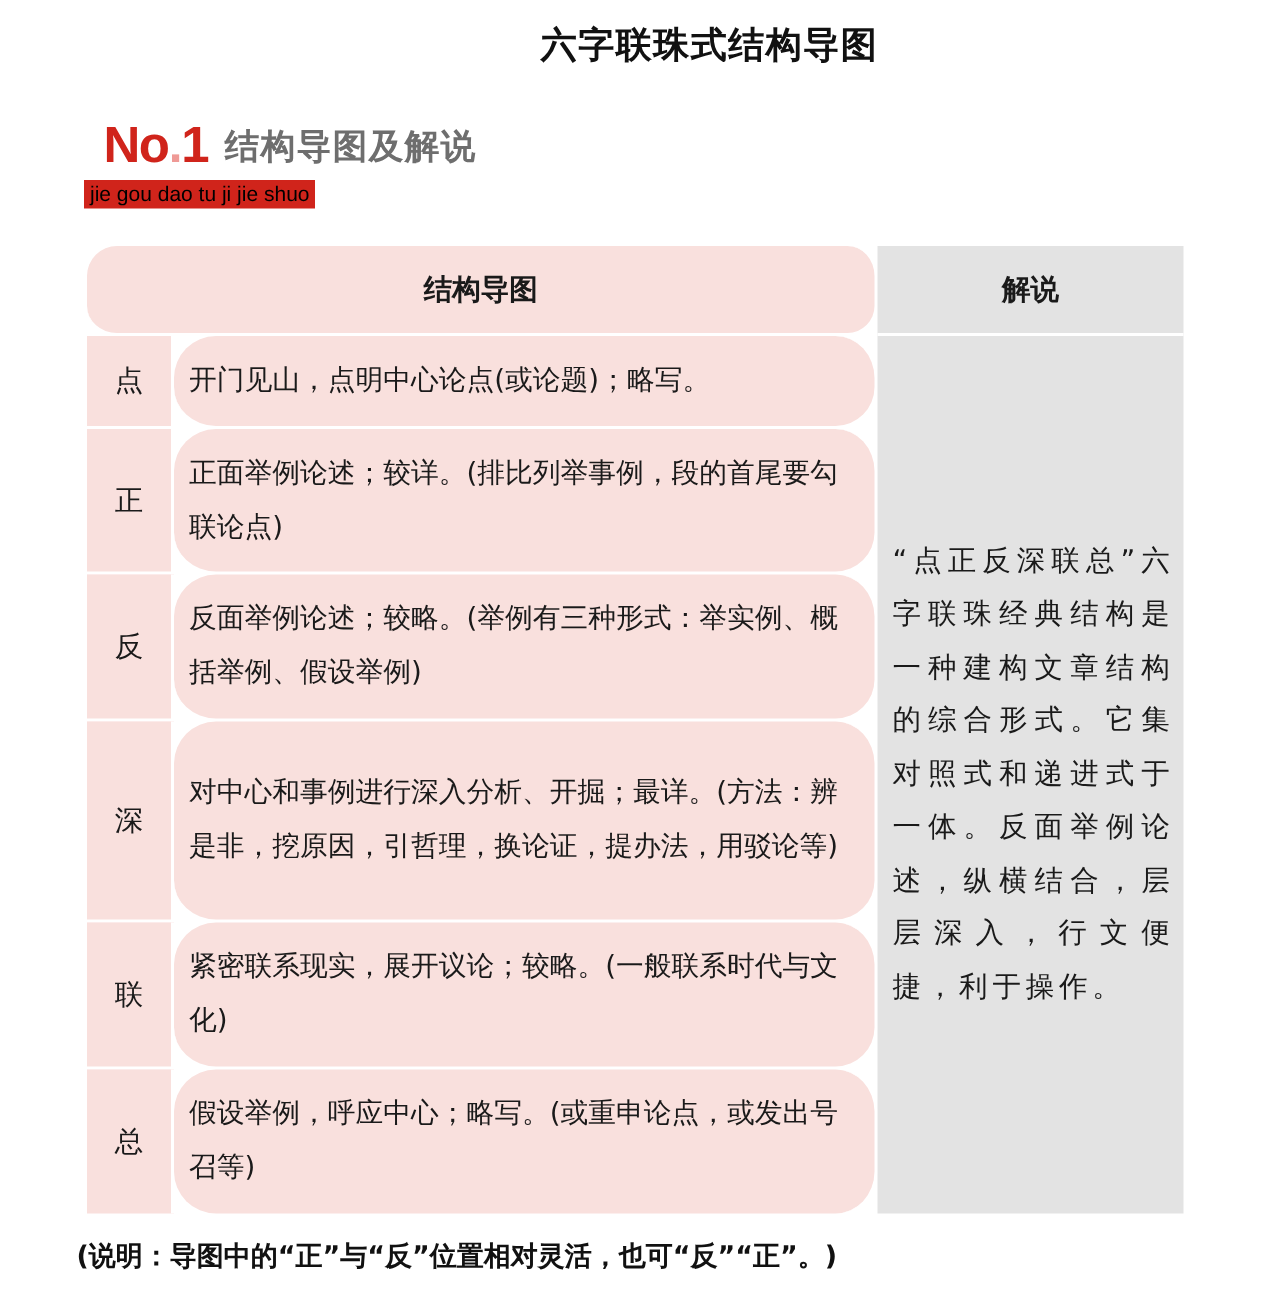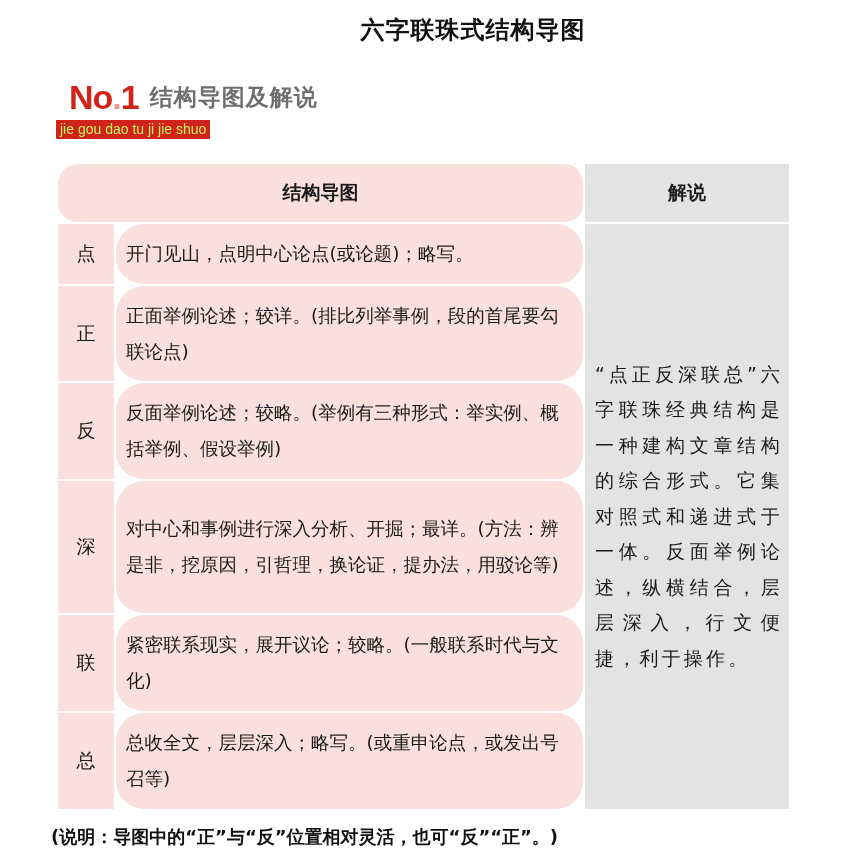--- a/index.html
+++ b/index.html
@@ -20,21 +20,21 @@
     vertical-align: middle;
     margin-left: 13px;
   }
   .section-num .dot { color: #ef9a96; }
   .section-title {
     display: inline-block; font-size: 23px; color: #6e6e6e; margin-left: 6px;
     vertical-align: middle; font-weight: bold; letter-spacing: 1px; font-family: Liberation Mono, monospace;
   }
   .section-pinyin {
     position: absolute; left: 56px; top: 120px; height: 19px; line-height: 19px;
-    padding: 0 4px; background: #d0241b; color: #bef264;
+    padding: 0 4px; background: #d0241b; color: #000000;
     font-family: "Liberation Sans", sans-serif; font-size: 14px;
   }
   table.structure {
     position: absolute; left: 58px; top: 164px; width: 731px;
     border-collapse: separate; border-spacing: 0;
   }
   table.structure td, table.structure th { padding: 0; }
   .hdr-map {
     background: #f9e0dd; height: 58px; text-align: center; font-size: 19px;
     font-weight: bold; border-bottom: 2px solid #ffffff; border-right: 2px solid #ffffff; border-radius: 20px;
@@ -96,18 +96,18 @@
   <tr style="height:134px">
     <td class="lbl">深</td>
     <td class="desc">对中心和事例进行深入分析、开掘；最详。(方法：辨是非，挖原因，引哲理，换论证，提办法，用驳论等)</td>
   </tr>
   <tr style="height:98px">
     <td class="lbl">联</td>
     <td class="desc">紧密联系现实，展开议论；较略。(一般联系时代与文化)</td>
   </tr>
   <tr class="last" style="height:96px">
     <td class="lbl">总</td>
-    <td class="desc">总收全文，层层深入；略写。(或重申论点，或发出号召等)</td>
+    <td class="desc">假设举例，呼应中心；略写。(或重申论点，或发出号召等)</td>
   </tr>
 </tbody>
   </table>
 
 <div class="note">(说明：导图中的“正”与“反”位置相对灵活，也可“反”“正”。)</div>
 
 </body></html>

